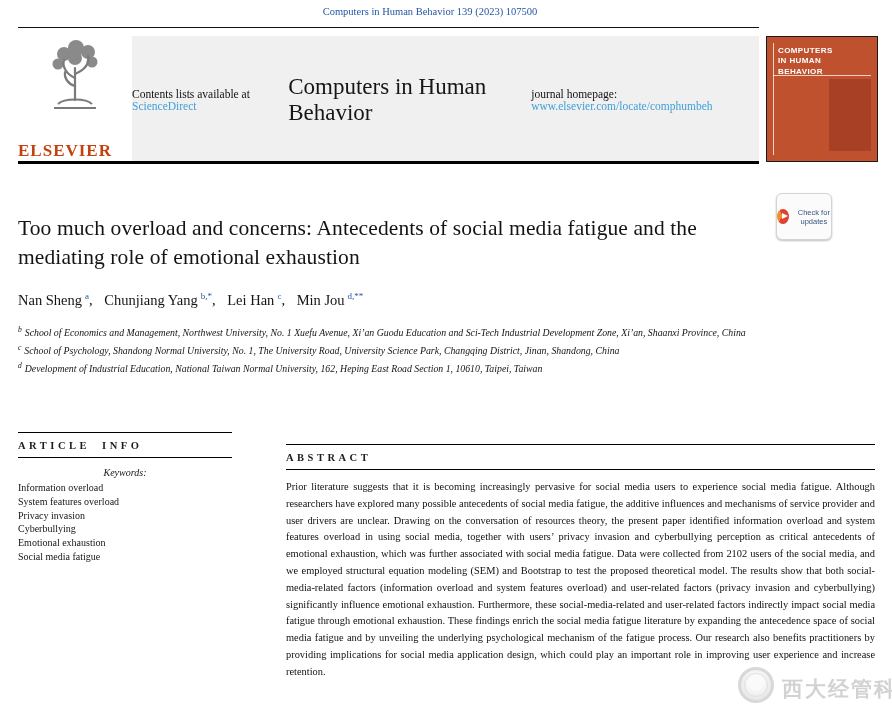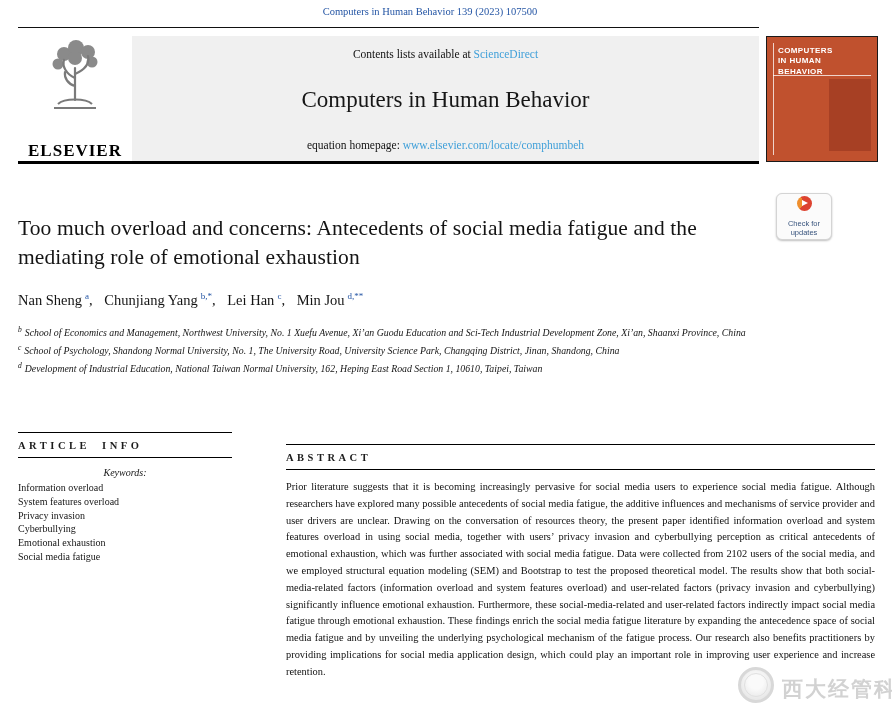--- a/index.html
+++ b/index.html
@@ -9,44 +9,44 @@
   
   .citation{position:absolute;top:6px;left:18px;width:824px;text-align:center;
             font-size:10.5px;color:#2455a4;cursor:pointer;}
 
   .rule-top{position:absolute;top:27px;left:18px;width:741px;border-top:1.5px solid #111;}
 
   
   .header{position:absolute;top:36px;left:18px;width:741px;height:125px;display:flex;}
   .logo-box{width:114px;position:relative;background:#fff;display:flex;flex-direction:column;align-items:center;}
   .logo-tree{margin-top:2px;}
-  .logo-text{position:absolute;bottom:0;left:0;width:100%;text-align:center;color:#000000;
+  .logo-text{position:absolute;bottom:0;left:0;width:100%;text-align:left;color:#c2410c;
              font-size:17px;font-weight:600;letter-spacing:1px;}
-  .gray-box{flex:1;background:#f0f0f0;display:flex;flex-direction:column;justify-content:space-between;
+  .gray-box{flex:1;background:#f0f0f0;display:flex;flex-direction:row;justify-content:space-between;
             align-items:center;padding:12px 0 10px;box-sizing:border-box;}
   .contents-line,.homepage-line{font-size:11.5px;color:#111;}
   .link{color:#41a0d9;text-decoration:none;cursor:pointer;}
   .journal-title{font-size:23px;color:#161616;}
 
   .rule-thick{position:absolute;top:161px;left:18px;width:741px;border-top:3px solid #000;}
 
   
   .cover{position:absolute;left:766px;top:36px;width:112px;height:126px;background:#c0512e;
          border:1px solid #1a1a1a;box-sizing:border-box;overflow:hidden;}
   .cover-title{position:absolute;left:11px;top:9px;width:66px;color:#fff;
                font-family:"Liberation Sans",sans-serif;font-size:8px;font-weight:700;
                line-height:1.3;letter-spacing:.4px;}
   .cover-panel{position:absolute;right:6px;top:42px;width:42px;height:72px;background:#8e2f1a;opacity:.5;}
   .cover-line-v{position:absolute;left:6px;top:6px;bottom:6px;width:1px;background:rgba(255,255,255,.75);}
   .cover-line-h{position:absolute;left:6px;right:6px;top:38px;height:1px;background:rgba(255,255,255,.75);}
 
   
   .check-badge{position:absolute;left:776px;top:193px;width:54px;height:45px;background:#fbfbfb;
                border:1px solid #d4d4d4;border-radius:6px;box-shadow:0 1px 2px rgba(0,0,0,.25);
-               display:flex;flex-direction:column;align-items:center;justify-content:center;gap:8px;cursor:pointer;}
+               display:flex;flex-direction:row;align-items:center;justify-content:center;gap:8px;cursor:pointer;}
   .crossmark{width:15px;height:15px;border-radius:50%;position:relative;
              background:conic-gradient(from 220deg,#ef8f2d 0 110deg,#dd4330 110deg 360deg);}
   .crossmark::after{content:"";position:absolute;left:5px;top:4px;border-left:6px solid #fff;
                     border-top:3.5px solid transparent;border-bottom:3.5px solid transparent;}
   .check-label{font-family:"Liberation Sans",sans-serif;font-size:7.5px;line-height:1.2;
                color:#39557e;text-align:center;width:44px;}
 
   
   .title{position:absolute;top:214px;left:18px;width:748px;margin:0;font-weight:400;
          font-size:21.5px;line-height:1.33;color:#141414;letter-spacing:.1px;}
@@ -107,21 +107,21 @@
       </svg>
       <div class="logo-text">ELSEVIER</div>
     </div>
     <div class="gray-box">
       <div class="contents-line">
         <span>Contents lists available at</span>
         <a class="link">ScienceDirect</a>
       </div>
       <div class="journal-title">Computers in Human Behavior</div>
       <div class="homepage-line">
-        <span>equation homepage:</span>
+        <span>journal homepage:</span>
         <a class="link">www.elsevier.com/locate/comphumbeh</a>
       </div>
     </div>
   </div>
 
   <div class="rule-thick"></div>
 
   <div class="cover">
     <div class="cover-line-v"></div>
     <div class="cover-line-h"></div>

